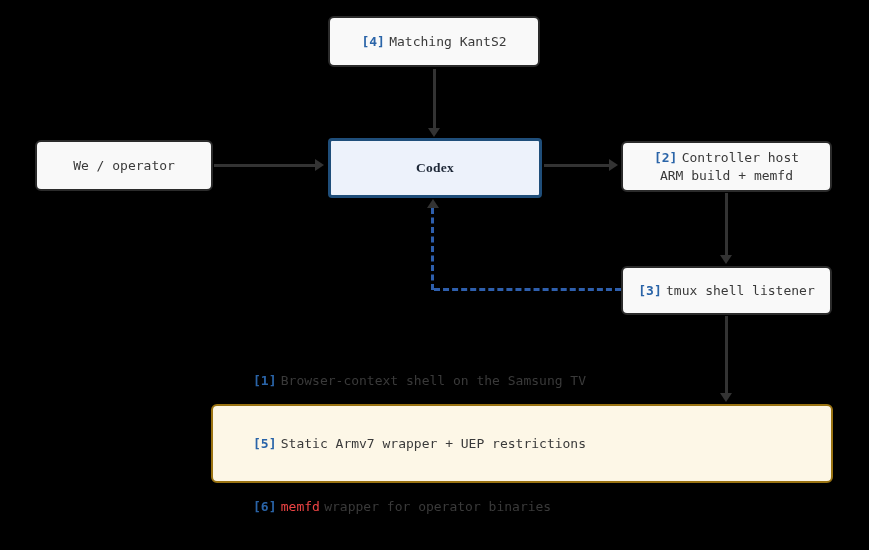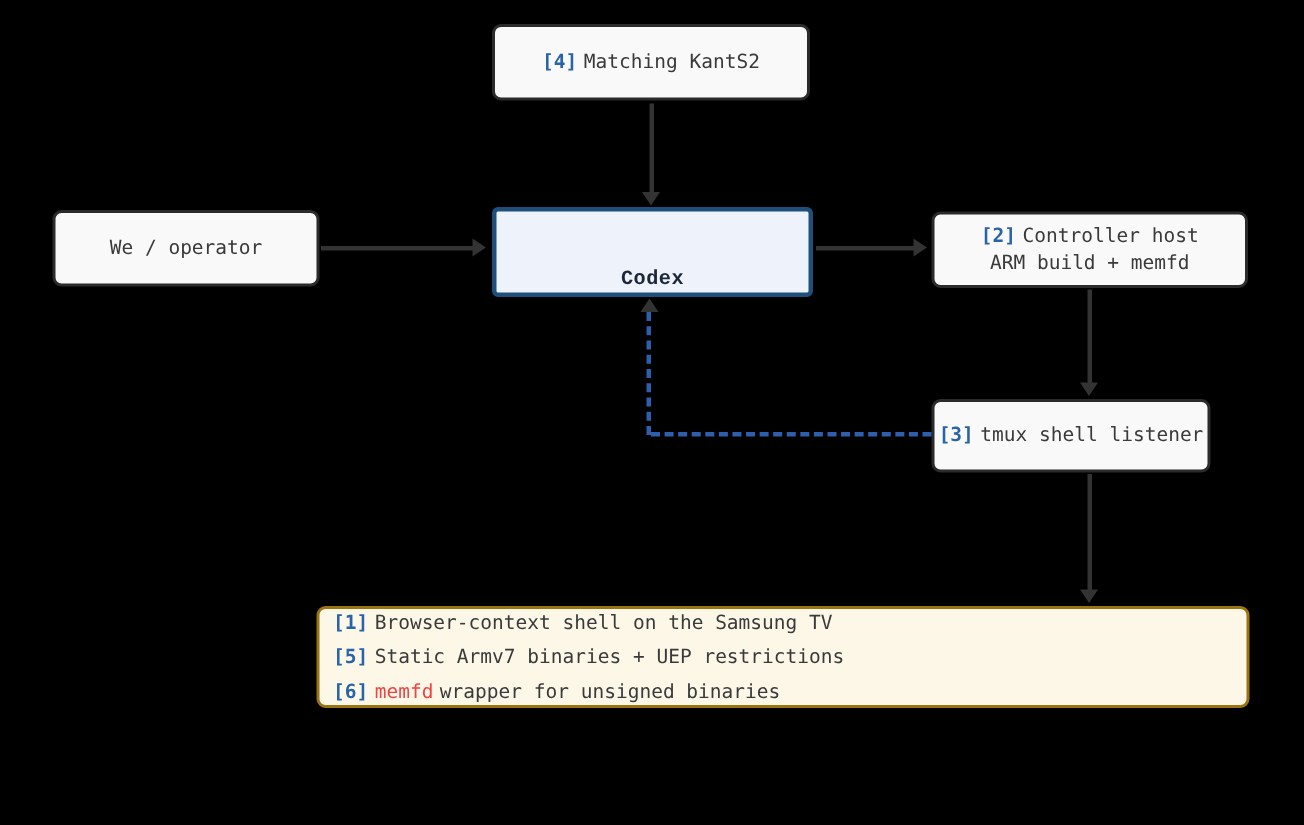--- a/index.html
+++ b/index.html
@@ -19,31 +19,31 @@
   .badge:empty { margin: 0; }
   .code { color: #ef4444; margin-right: 0.55ch; }
   .code:empty { margin: 0; }
 
   .node-source   { left: 328px; top: 16px;  width: 212px; height: 51px; }
   .node-operator { left: 35px;  top: 140px; width: 178px; height: 51px; }
   .node-codex {
     left: 328px; top: 138px; width: 214px; height: 60px;
     background: #edf2fb; border: 3px solid #1f4e7a; border-radius: 4px;
     color: #1d2736; font-weight: 700;
-    font-family: Liberation Mono, monospace;
-    letter-spacing: 0.3px; font-size: 13.5px; justify-content: flex-end;
+    font-family: Liberation Serif, serif;
+    letter-spacing: 0.3px; font-size: 13.5px;
   }
   .node-controller { left: 621px; top: 141px; width: 211px; height: 51px; justify-content: center; }
-  .node-tmux       { left: 621px; top: 266px; width: 186px; height: 49px; }
+  .node-tmux       { left: 621px; top: 266px; width: 211px; height: 49px; }
 
   .node-tv {
-    left: 211px; top: 404px; width: 622px; height: 68px;
+    left: 211px; top: 404px; width: 622px; height: 79px;
     background: #fdf7e7; border: 2px solid #9a7312; border-radius: 6px;
     align-items: flex-start; justify-content: center; text-align: left;
-    padding-left: 9px; line-height: 23px;
+    padding-left: 40px; line-height: 23px; gap: 40px;
   }
   .tv-row { white-space: nowrap; }
 
   
   .edge-v { position: absolute; width: 3px; background: #333333; }
   .edge-h { position: absolute; height: 3px; background: #333333; }
   .head { position: absolute; width: 0; height: 0; }
   .head-down  { border-left: 6px solid transparent; border-right: 6px solid transparent; border-top: 9px solid #333333; }
   .head-right { border-top: 6px solid transparent; border-bottom: 6px solid transparent; border-left: 9px solid #333333; }
   .head-up    { border-left: 6px solid transparent; border-right: 6px solid transparent; border-bottom: 9px solid #333333; }
@@ -71,22 +71,22 @@
     <div><span class="badge">[2]</span><span>Controller host</span></div>
     <div>ARM build + memfd</div>
   </div>
 
   <div class="node node-tmux">
     <div><span class="badge">[3]</span><span>tmux shell listener</span></div>
   </div>
 
   <div class="node node-tv">
     <div class="tv-row"><span class="badge">[1]</span><span class="code"></span><span>Browser-context shell on the Samsung TV</span><span></span></div>
-    <div class="tv-row"><span class="badge">[5]</span><span class="code"></span><span>Static Armv7 binaries + UEP restrictions</span><span></span></div>
-    <div class="tv-row"><span class="badge">[6]</span><span class="code">memfd</span><span></span><span>wrapper for unsigned binaries</span></div>
+    <div class="tv-row"><span class="badge">[5]</span><span class="code"></span><span>Static Armv7 wrapper + UEP restrictions</span><span></span></div>
+    <div class="tv-row"><span class="badge">[6]</span><span class="code">memfd</span><span></span><span>wrapper for operator binaries</span></div>
   </div>
 
   <div class="edge-v" style="left:433px; top:69px; height:60px;"></div>
   <div class="head head-down" style="left:428px; top:128px;"></div>
 
   <div class="edge-h" style="left:214px; top:164px; width:102px;"></div>
   <div class="head head-right" style="left:315px; top:159px;"></div>
 
   <div class="edge-h" style="left:544px; top:164px; width:66px;"></div>
   <div class="head head-right" style="left:609px; top:159px;"></div>

